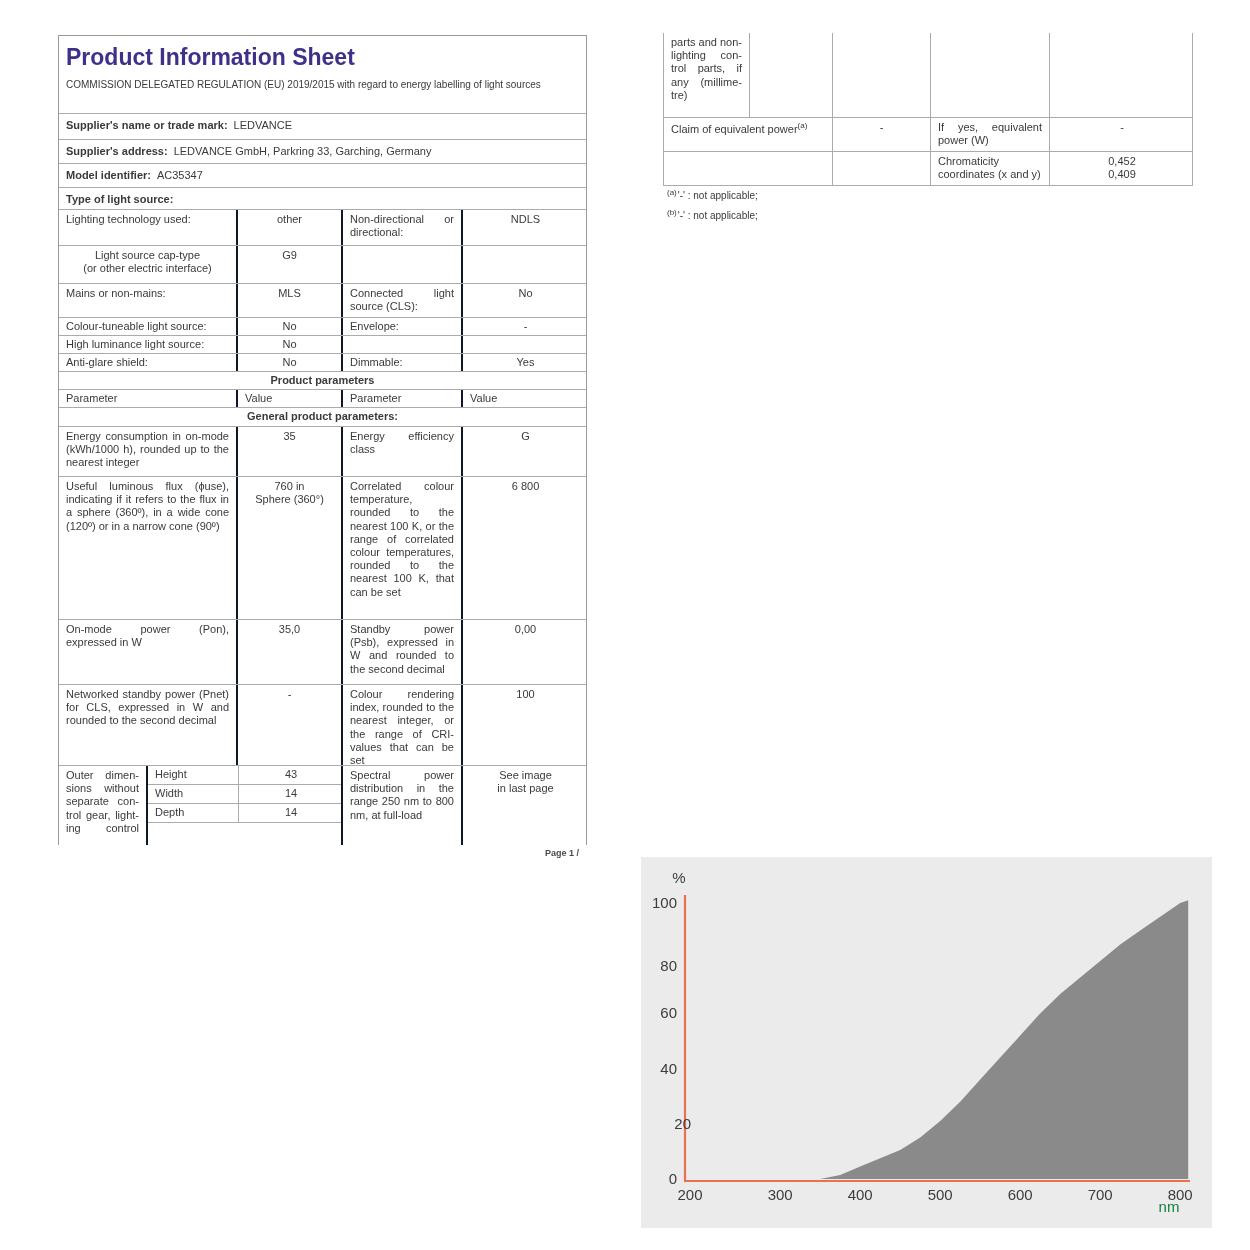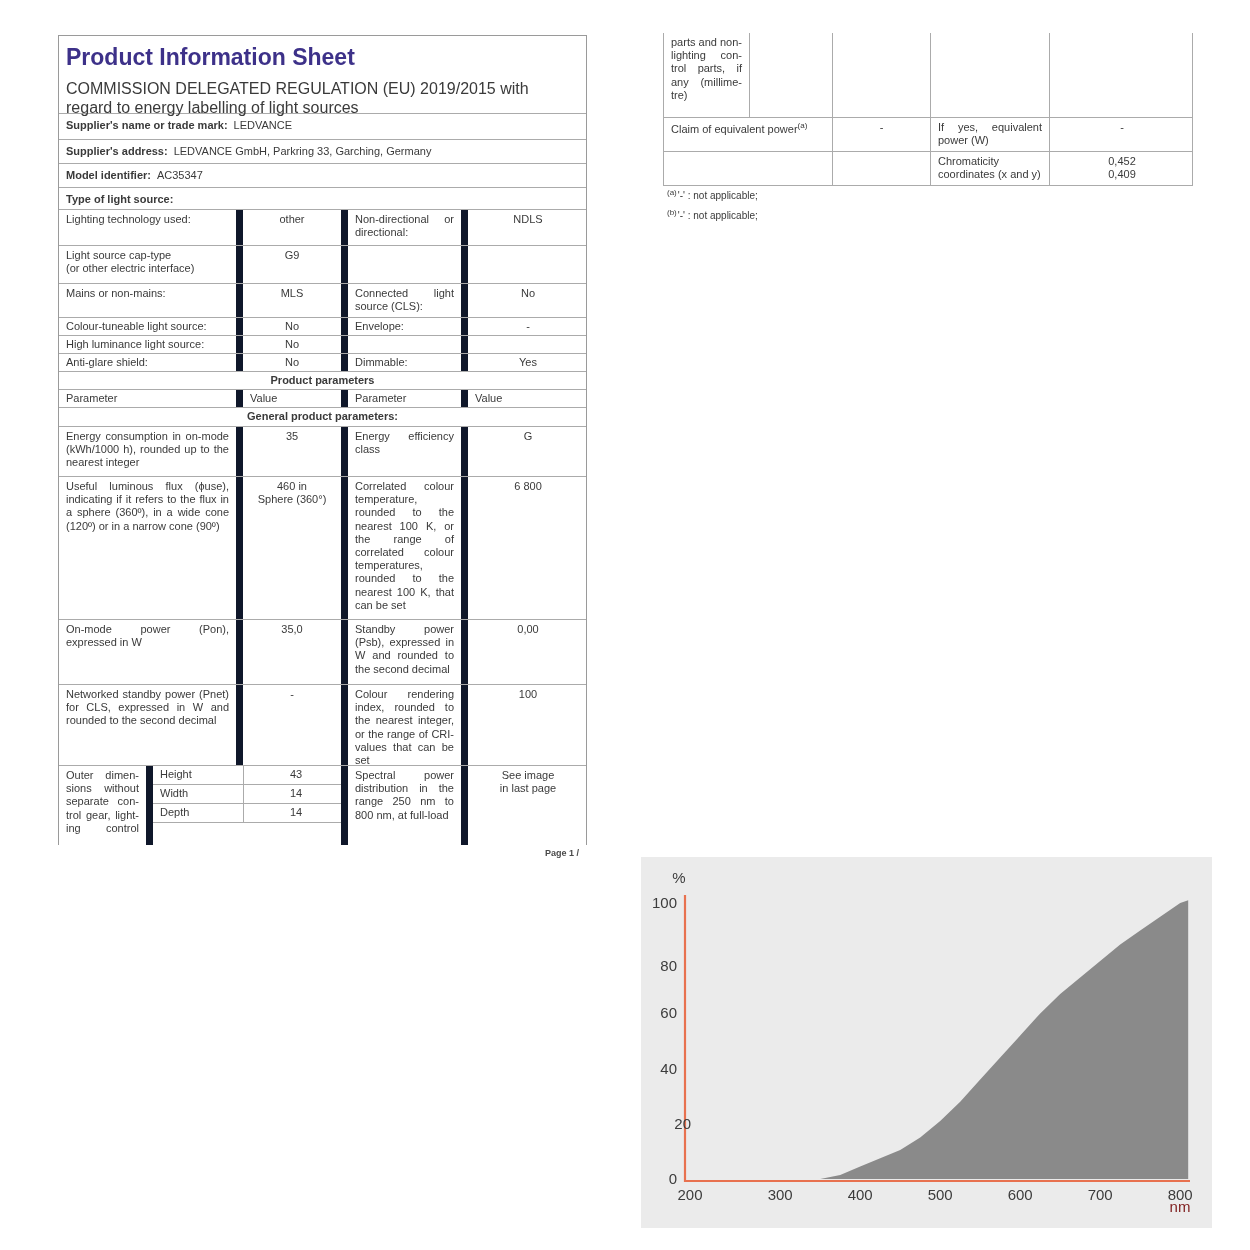--- a/index.html
+++ b/index.html
@@ -9,32 +9,32 @@
     font-family:"Liberation Sans", sans-serif; color:#3a3a3a;
   }
   
   .page {
     position:absolute; left:58px; top:35px; width:529px; height:810px;
     border:1px solid #9a9a9a; border-bottom:none; background:#fff; overflow:hidden;
     font-size:11px; line-height:1.2;
   }
   .titleblock { padding:8px 7px 6px 7px; border-bottom:1px solid #ababab; height:78px; }
   .doc-title { font-size:23px; font-weight:bold; color:#3d3189; letter-spacing:0; margin-bottom:7px; }
-  .doc-sub { font-size:16px; color:#3a3a3a; }
+  .doc-sub { font-size:10px; color:#3a3a3a; }
   .row { border-bottom:1px solid #ababab; }
   .kv { padding:5px 7px; }
   .kv b { font-weight:bold; }
   .kv .v { margin-left:6px; }
   .h26{height:26px}.h24{height:24px}.h22{height:22px}
   .tr { display:grid; grid-template-columns:177px 105px 120px 127px; border-bottom:1px solid #ababab; }
-  .tr > div + div { border-left:7px solid #0f172a; }
+  .tr > div + div { border-left:2px solid #0f172a; }
   .td { padding:3px 7px; overflow:hidden; }
   .jt { text-align:justify; }
   .val { text-align:center; white-space:pre-line; }
-  .pre { white-space:pre-line; }
+  .pre { white-space:pre-line;text-align:center; }
   .hyph { white-space:pre-line; text-align:justify; text-align-last:justify; }
   .ctr { text-align:center; }
   .bold { font-weight:bold; }
   .h36{height:36px}.h38{height:38px}.h34{height:34px}.h18{height:18px; padding-top:2px; padding-bottom:2px;}
   .h18c{height:18px}.h19{height:19px}
   .h18c .td, .h19 .td { padding-top:2px; padding-bottom:2px; }
   .h50{height:50px}.h143{height:143px}.h65{height:65px}.h81{height:81px}.h100{height:100px}
   .fullrow { display:block; padding:2px 7px; }
   
   .lastrow { grid-template-columns:87px 195px 120px 127px; border-bottom:none; }
@@ -54,21 +54,21 @@
   .footnotes { position:absolute; left:667px; top:188px; font-size:10px; color:#3a3a3a; }
   .footnotes .fnline { margin-bottom:7px; }
   .footnotes sup { font-size:8px; vertical-align:super; margin-right:1px; }
   
   .chart { position:absolute; left:641px; top:857px; width:571px; height:371px; background:#ebebeb; overflow:hidden; }
   .chart svg { position:absolute; left:0; top:0; }
   .tick { position:absolute; font-size:15px; color:#3c3c3c; }
   .tick-x { width:40px; text-align:center; top:329px; }
   .tick-y { width:36px; text-align:right; left:0; }
   .ylab { position:absolute; left:26px; top:12px; width:24px; text-align:center; font-size:15px; color:#3c3c3c; }
-  .xlab { position:absolute; left:519px; top:341px; width:40px; text-align:center; font-size:15px; color:#7f1d1d; }
+  .xlab { position:absolute; left:508px; top:341px; width:40px; text-align:center; font-size:15px; color:#15803d; }
 </style>
 </head>
 <body>
 
 <div class="canvas">
 
   <div class="page">
 
     <div class="titleblock">
       <div class="doc-title">Product Information Sheet</div>
@@ -138,21 +138,21 @@
     <div class="row fullrow ctr bold h19" style="height:19px">General product parameters:</div>
 
     <div class="tr h50">
       <div class="td jt">Energy consumption in on-mode (kWh/1000 h), rounded up to the nearest integer</div>
       <div class="td val">35</div>
       <div class="td jt">Energy efficiency class</div>
       <div class="td val">G</div>
     </div>
     <div class="tr h143">
       <div class="td jt">Useful luminous flux (ɸuse), indicating if it refers to the flux in a sphere (360º), in a wide cone (120º) or in a narrow cone (90º)</div>
-      <div class="td val">460 in
+      <div class="td val">760 in
 Sphere (360°)</div>
       <div class="td jt">Correlated colour temperature, rounded to the nearest 100 K, or the range of correlated colour temperatures, rounded to the nearest 100 K, that can be set</div>
       <div class="td val">6 800</div>
     </div>
     <div class="tr h65">
       <div class="td jt">On-mode power (Pon), expressed in W</div>
       <div class="td val">35,0</div>
       <div class="td jt">Standby power (Psb), expressed in W and rounded to the second decimal</div>
       <div class="td val">0,00</div>
     </div>

